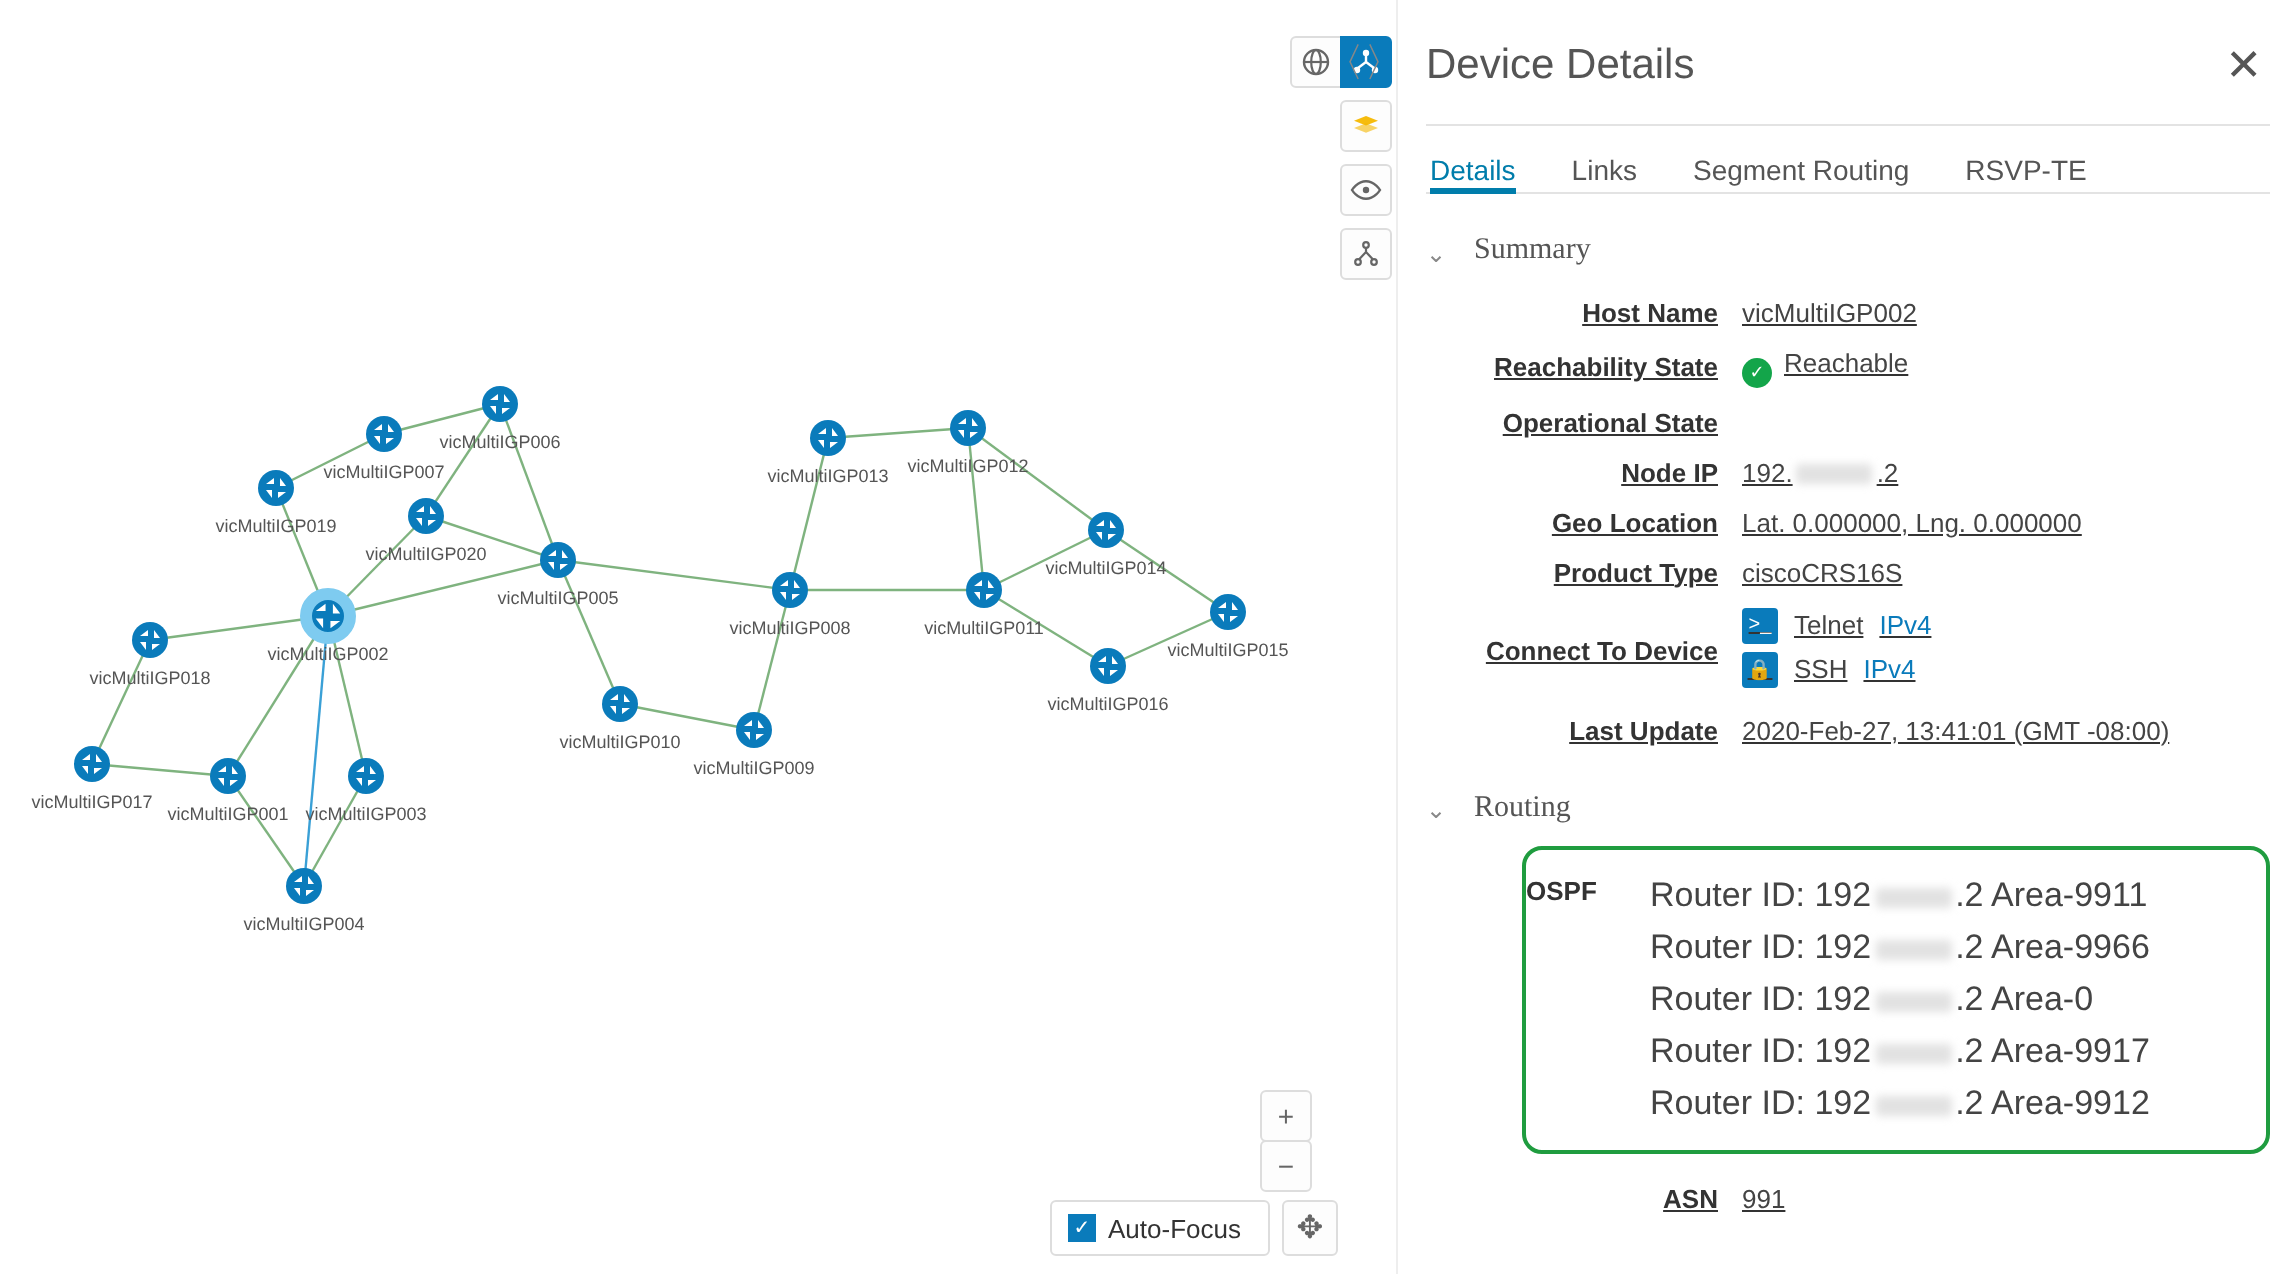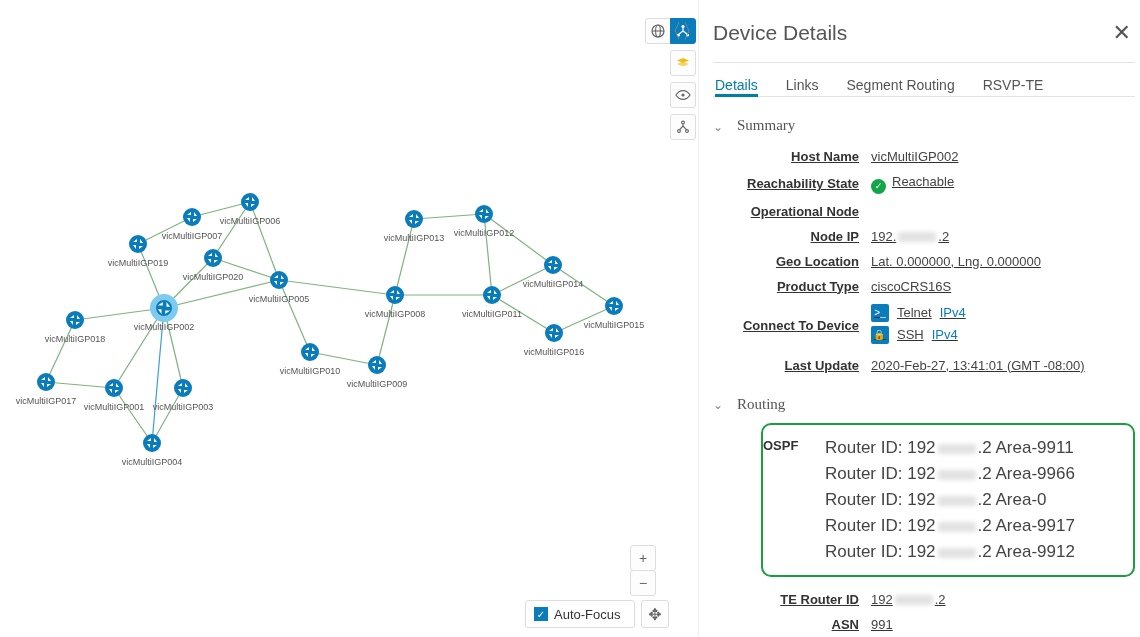--- a/index.html
+++ b/index.html
@@ -290,21 +290,21 @@
         <div class="kv-key">Host Name</div>
         <div class="kv-val">vicMultiIGP002</div>
       </div>
 
     <div class="kv-row">
         <div class="kv-key">Reachability State</div>
         <div class="kv-val"><span class="status-dot dot-green">✓</span><span>Reachable</span></div>
       </div>
 
     <div class="kv-row">
-        <div class="kv-key">Operational Node</div>
+        <div class="kv-key">Operational State</div>
       </div>
 
     <div class="kv-row">
         <div class="kv-key">Node IP</div>
         <div class="kv-val"><span>192.</span><span class="ip-redact"></span><span>.2</span></div>
       </div>
 
     <div class="kv-row">
         <div class="kv-key">Geo Location</div>
         <div class="kv-val">Lat. 0.000000, Lng. 0.000000</div>
@@ -361,23 +361,19 @@
             <div class="ospf-key"></div>
             <div class="ospf-val"><span>Router ID: 192</span><span class="ip-redact"></span><span>.2 Area-9917</span></div>
           </div>
           <div class="ospf-row">
             <div class="ospf-key"></div>
             <div class="ospf-val"><span>Router ID: 192</span><span class="ip-redact"></span><span>.2 Area-9912</span></div>
           </div>
         </div>
     </div>
 
-    <div class="kv-row">
-        <div class="kv-key">TE Router ID</div>
-        <div class="kv-val"><span>192</span><span class="ip-redact"></span><span>.2</span></div>
-      </div>
 
     <div class="kv-row">
         <div class="kv-key">ASN</div>
         <div class="kv-val">991</div>
       </div>
   </div>
 </div>
 
 </body></html>

